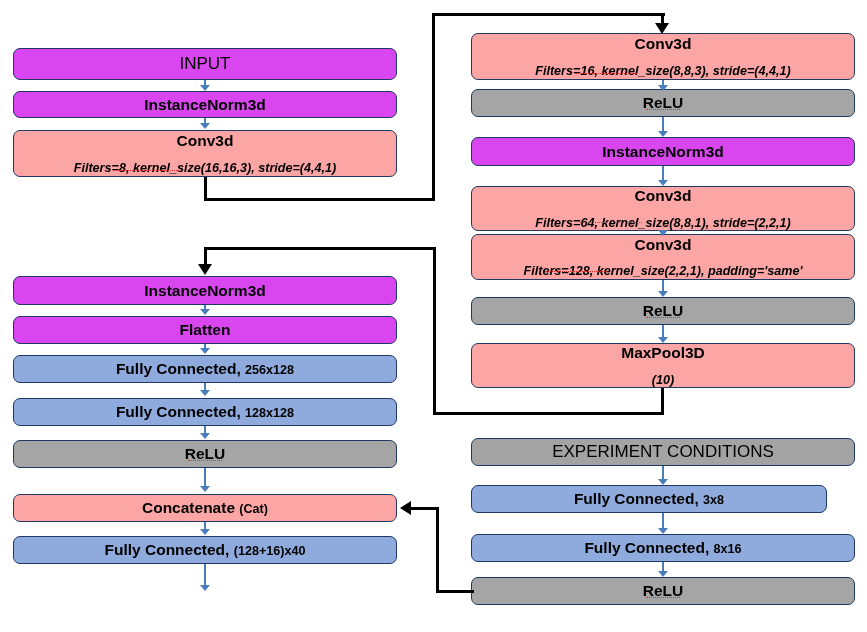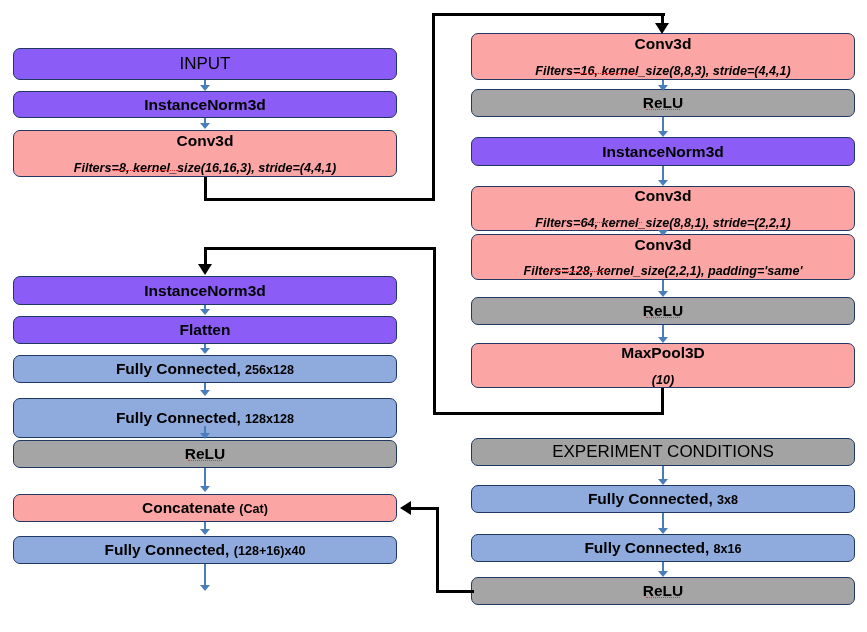--- a/index.html
+++ b/index.html
@@ -38,21 +38,21 @@
     font-weight:bold;
     font-style:italic;
     font-size:12.6px;
     white-space:nowrap;
     margin-top:11px;
   }
   .node .suffix{
     font-weight:bold;
     font-size:12.6px;
   }
-  .orange{background:#8b5cf6;text-align:center;}
+  .orange{background:#d946ef;text-align:center;}
   .green {background:#fca5a5;}
   .blue  {background:#8FAADC;}
   .gray  {background:#A5A5A5;}
   .gold  {background:#a3a3a3;}
 
   
   .barrow{position:absolute;}
   .barrow .stem{
     position:absolute;left:0;top:0;width:2px;background:#4A7EBB;
   }
@@ -107,21 +107,21 @@
   </div>
 
   <div class="node orange" style="left:13px;top:316px;width:384px;height:28px;">
     <span class="title">Flatten</span>
   </div>
 
   <div class="node blue" style="left:13px;top:355px;width:384px;height:28px;">
     <span class="title"><span>Fully Connected,</span> <span class="suffix">256x128</span></span>
   </div>
 
-  <div class="node blue" style="left:13px;top:398px;width:384px;height:40px;">
+  <div class="node blue" style="left:13px;top:398px;width:384px;height:28px;">
     <span class="title"><span>Fully Connected,</span> <span class="suffix">128x128</span></span>
   </div>
 
   <div class="node gray" style="left:13px;top:440px;width:384px;height:28px;">
     <span class="title">ReLU</span>
   </div>
   <div class="sq" style="left:188px;top:460px;width:34px;"></div>
 
   <div class="node green" style="left:13px;top:494px;width:384px;height:28px;">
     <span class="title"><span>Concatenate</span> <span class="suffix">(Cat)</span></span>
@@ -203,21 +203,21 @@
 
   <div class="node green" style="left:471px;top:343px;width:384px;height:45px;">
     <span class="title">MaxPool3D</span>
     <span class="sub">(10)</span>
   </div>
 
   <div class="node gold" style="left:471px;top:438px;width:384px;height:28px;">
     <span class="title plain">EXPERIMENT CONDITIONS</span>
   </div>
 
-  <div class="node blue" style="left:471px;top:485px;width:384px;height:28px;">
+  <div class="node blue" style="left:471px;top:485px;width:356px;height:28px;">
     <span class="title"><span>Fully Connected,</span> <span class="suffix">3x8</span></span>
   </div>
 
   <div class="node blue" style="left:471px;top:534px;width:384px;height:28px;">
     <span class="title"><span>Fully Connected,</span> <span class="suffix">8x16</span></span>
   </div>
 
   <div class="node gray" style="left:471px;top:577px;width:384px;height:28px;">
     <span class="title">ReLU</span>
   </div>

